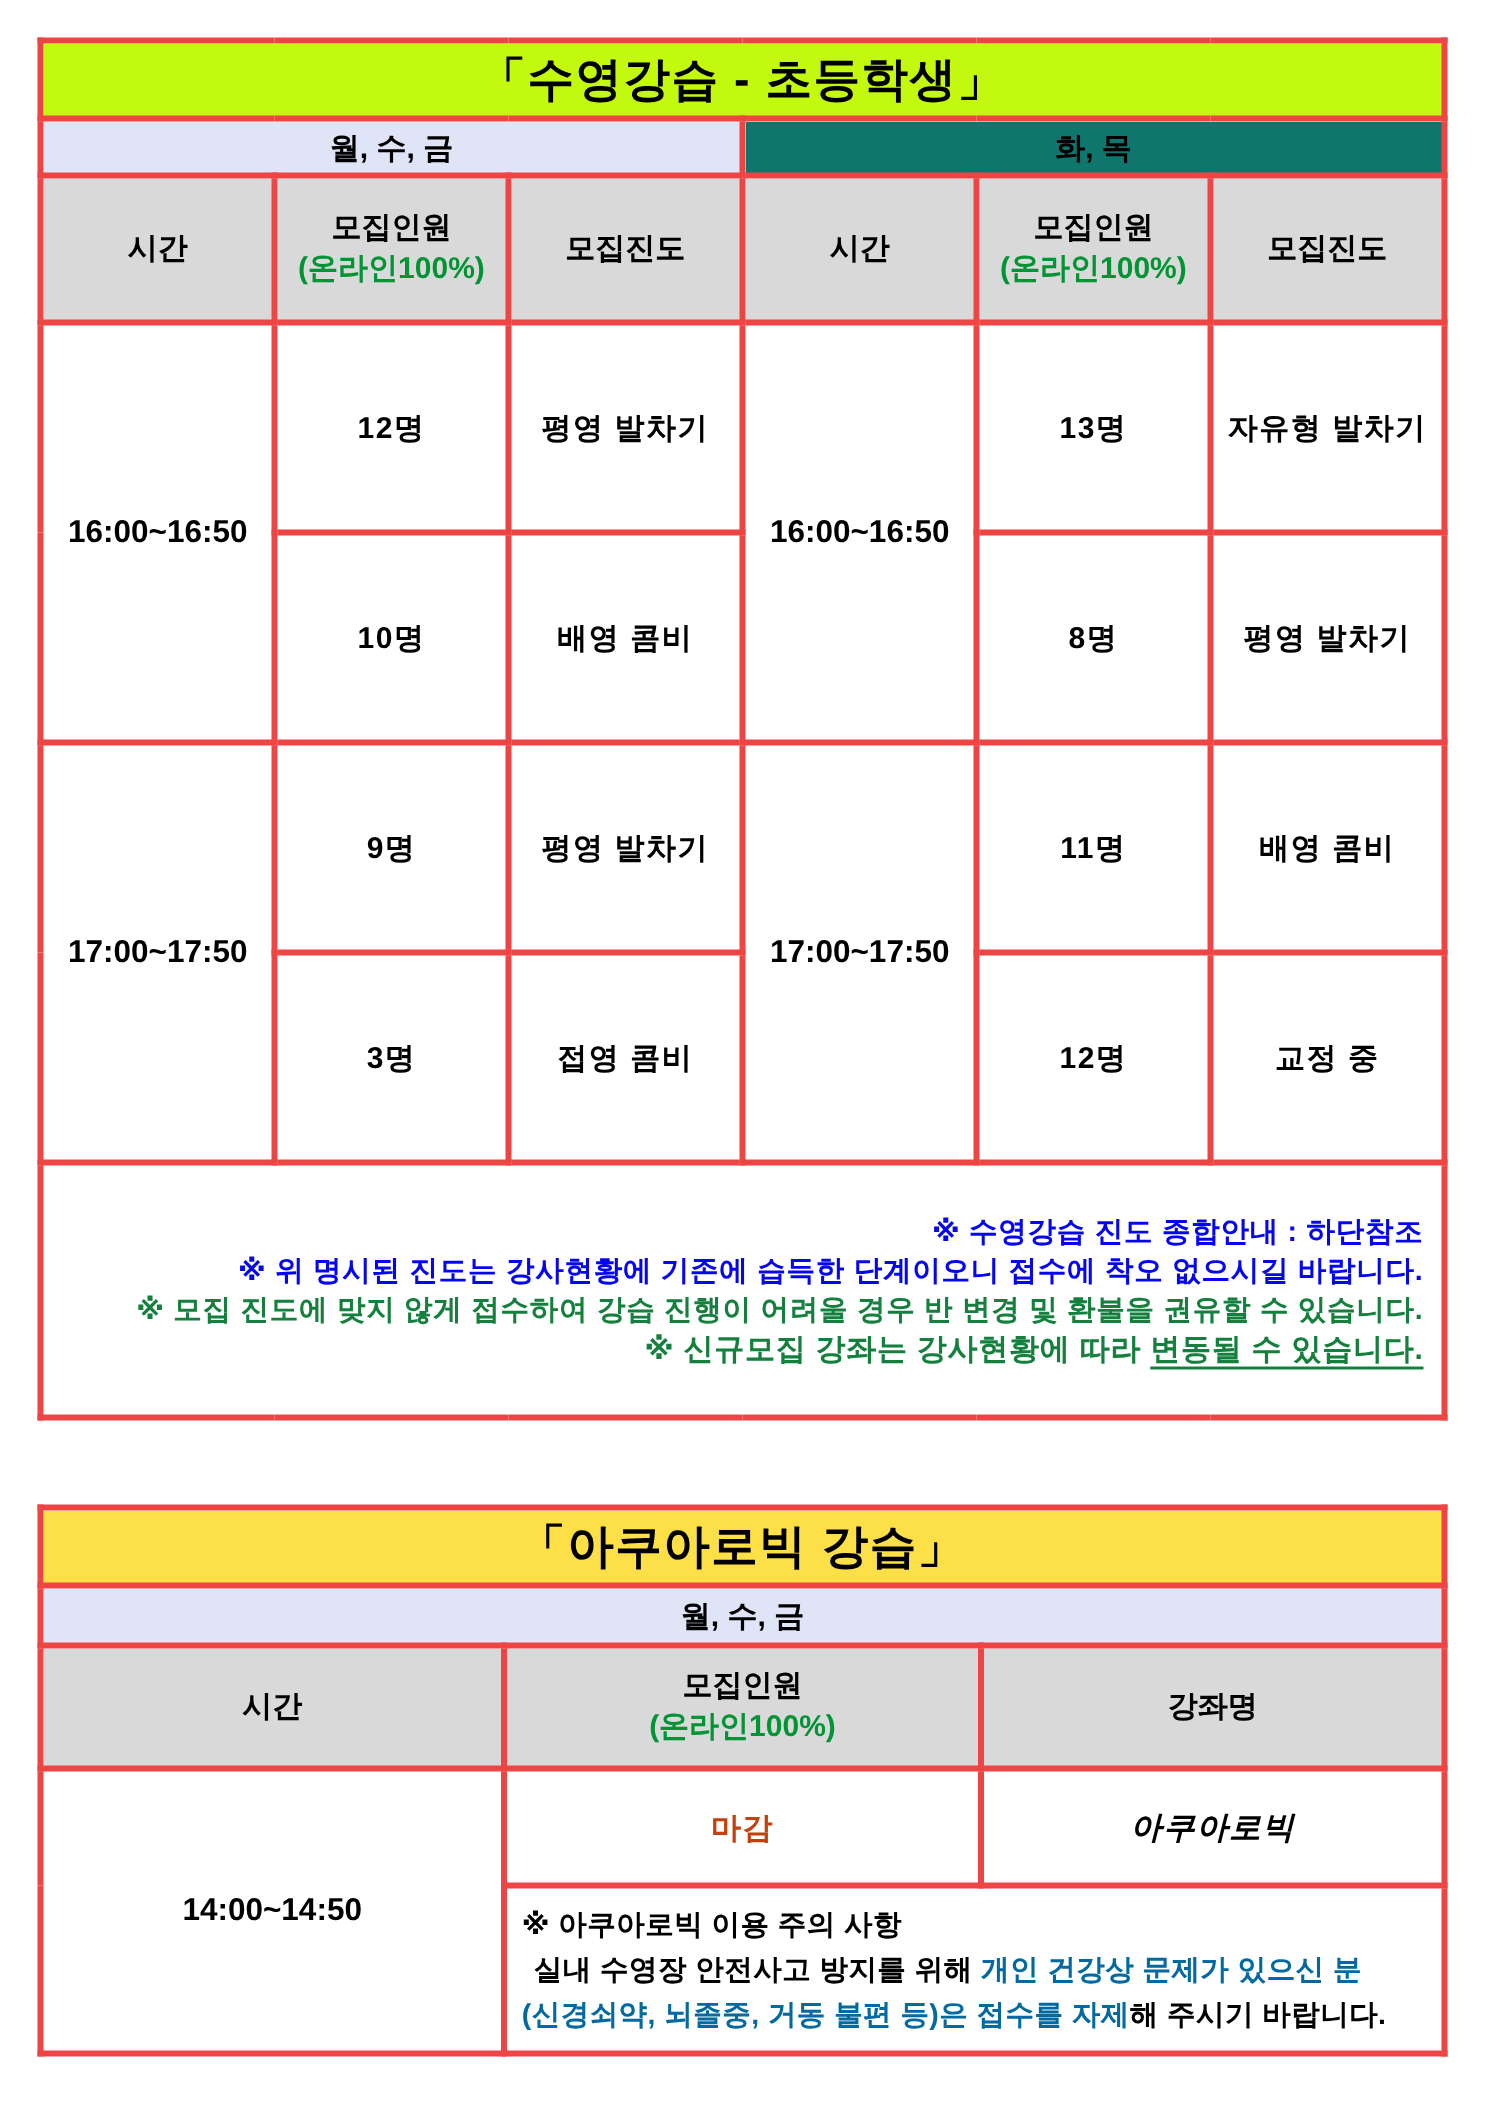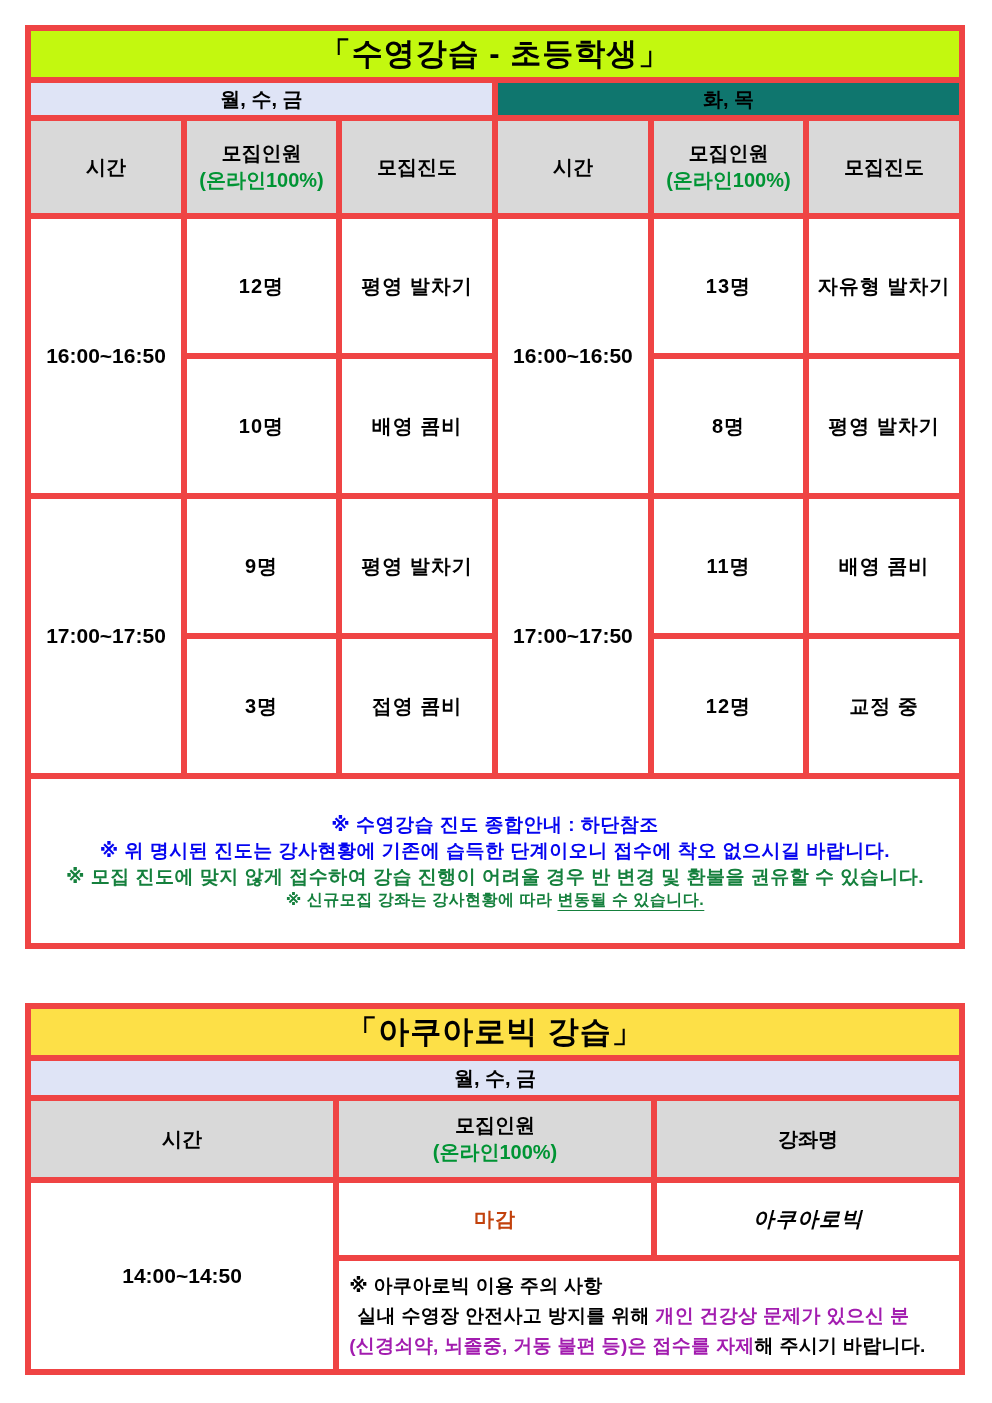--- a/index.html
+++ b/index.html
@@ -1,20 +1,20 @@
 <!DOCTYPE html>
 <html><head>
 <meta charset="utf-8">
 <style>
   * { margin: 0; padding: 0; box-sizing: border-box; }
   body { background: #ffffff; font-family: "Liberation Sans", "DejaVu Sans", sans-serif; }
   .page { position: relative; width: 992px; height: 1403px; background: #ffffff; }
 
   table { border-collapse: collapse; table-layout: fixed; width: 940px; border: 3px solid #000; }
-  td { border: 6px solid #ef4444; text-align: center; vertical-align: middle;
+  td { border: 4px solid #ef4444; text-align: center; vertical-align: middle;
        font-weight: bold; color: #000; padding: 0; overflow: hidden; }
 
   .swim-table { position: absolute; left: 25px; top: 25px; }
   .aqua-table { position: absolute; left: 25px; top: 1003px; }
 
   .r-title   { height: 52px; }
   .r-days    { height: 38px; }
   .r-colhead { height: 98px; }
   .r-data    { height: 140px; }
   .r-notes   { height: 170px; }
@@ -32,37 +32,37 @@
   .days-cell { font-size: 20px; }
   .mwf { background: #dfe4f6; }
   .tt  { background: #0f766e; }
 
   .colhead-cell { background: #d9d9d9; font-size: 20px; line-height: 27px; }
   .online-line { color: #009434; }
 
   .time-cell { font-size: 21px; }
   .count-cell, .progress-cell { font-size: 20px; letter-spacing: 1px; }
 
-  .notes-cell { text-align: center; }
+  .notes-cell { text-align: right; }
   .notes-wrap { height: 100%; display: flex; flex-direction: column;
                 justify-content: space-evenly; padding: 0 12px; }
   .note-line { font-size: 19px; letter-spacing: 0.5px; white-space: nowrap; }
   .note-blue { color: #0505f0; }
   .note-red  { color: #15803d; }
-  .note-heavy { font-size: 16px; }
+  .note-heavy { font-size: 20px; }
   .note-underline { text-decoration: underline; text-underline-offset: 5px; }
 
   .status-cell { font-size: 20px; color: #c2410c; letter-spacing: 1px; }
   .course-cell { font-size: 21px; letter-spacing: 1px; font-style: italic; }
 
   .notice-cell { text-align: left; }
   .notice-wrap { padding: 10px 10px 8px 10px; }
   .notice-line { font-size: 19px; line-height: 30px; white-space: nowrap; letter-spacing: 0.3px; }
   .notice-indent { padding-left: 8px; }
-  .red-seg { color: #a21caf; }
+  .red-seg { color: #0369a1; }
 </style>
 </head>
 <body>
 
 <div class="page">
 
   <table class="swim-table">
     <colgroup>
       <col style="width:16.7%">
         <col style="width:16.6%">

